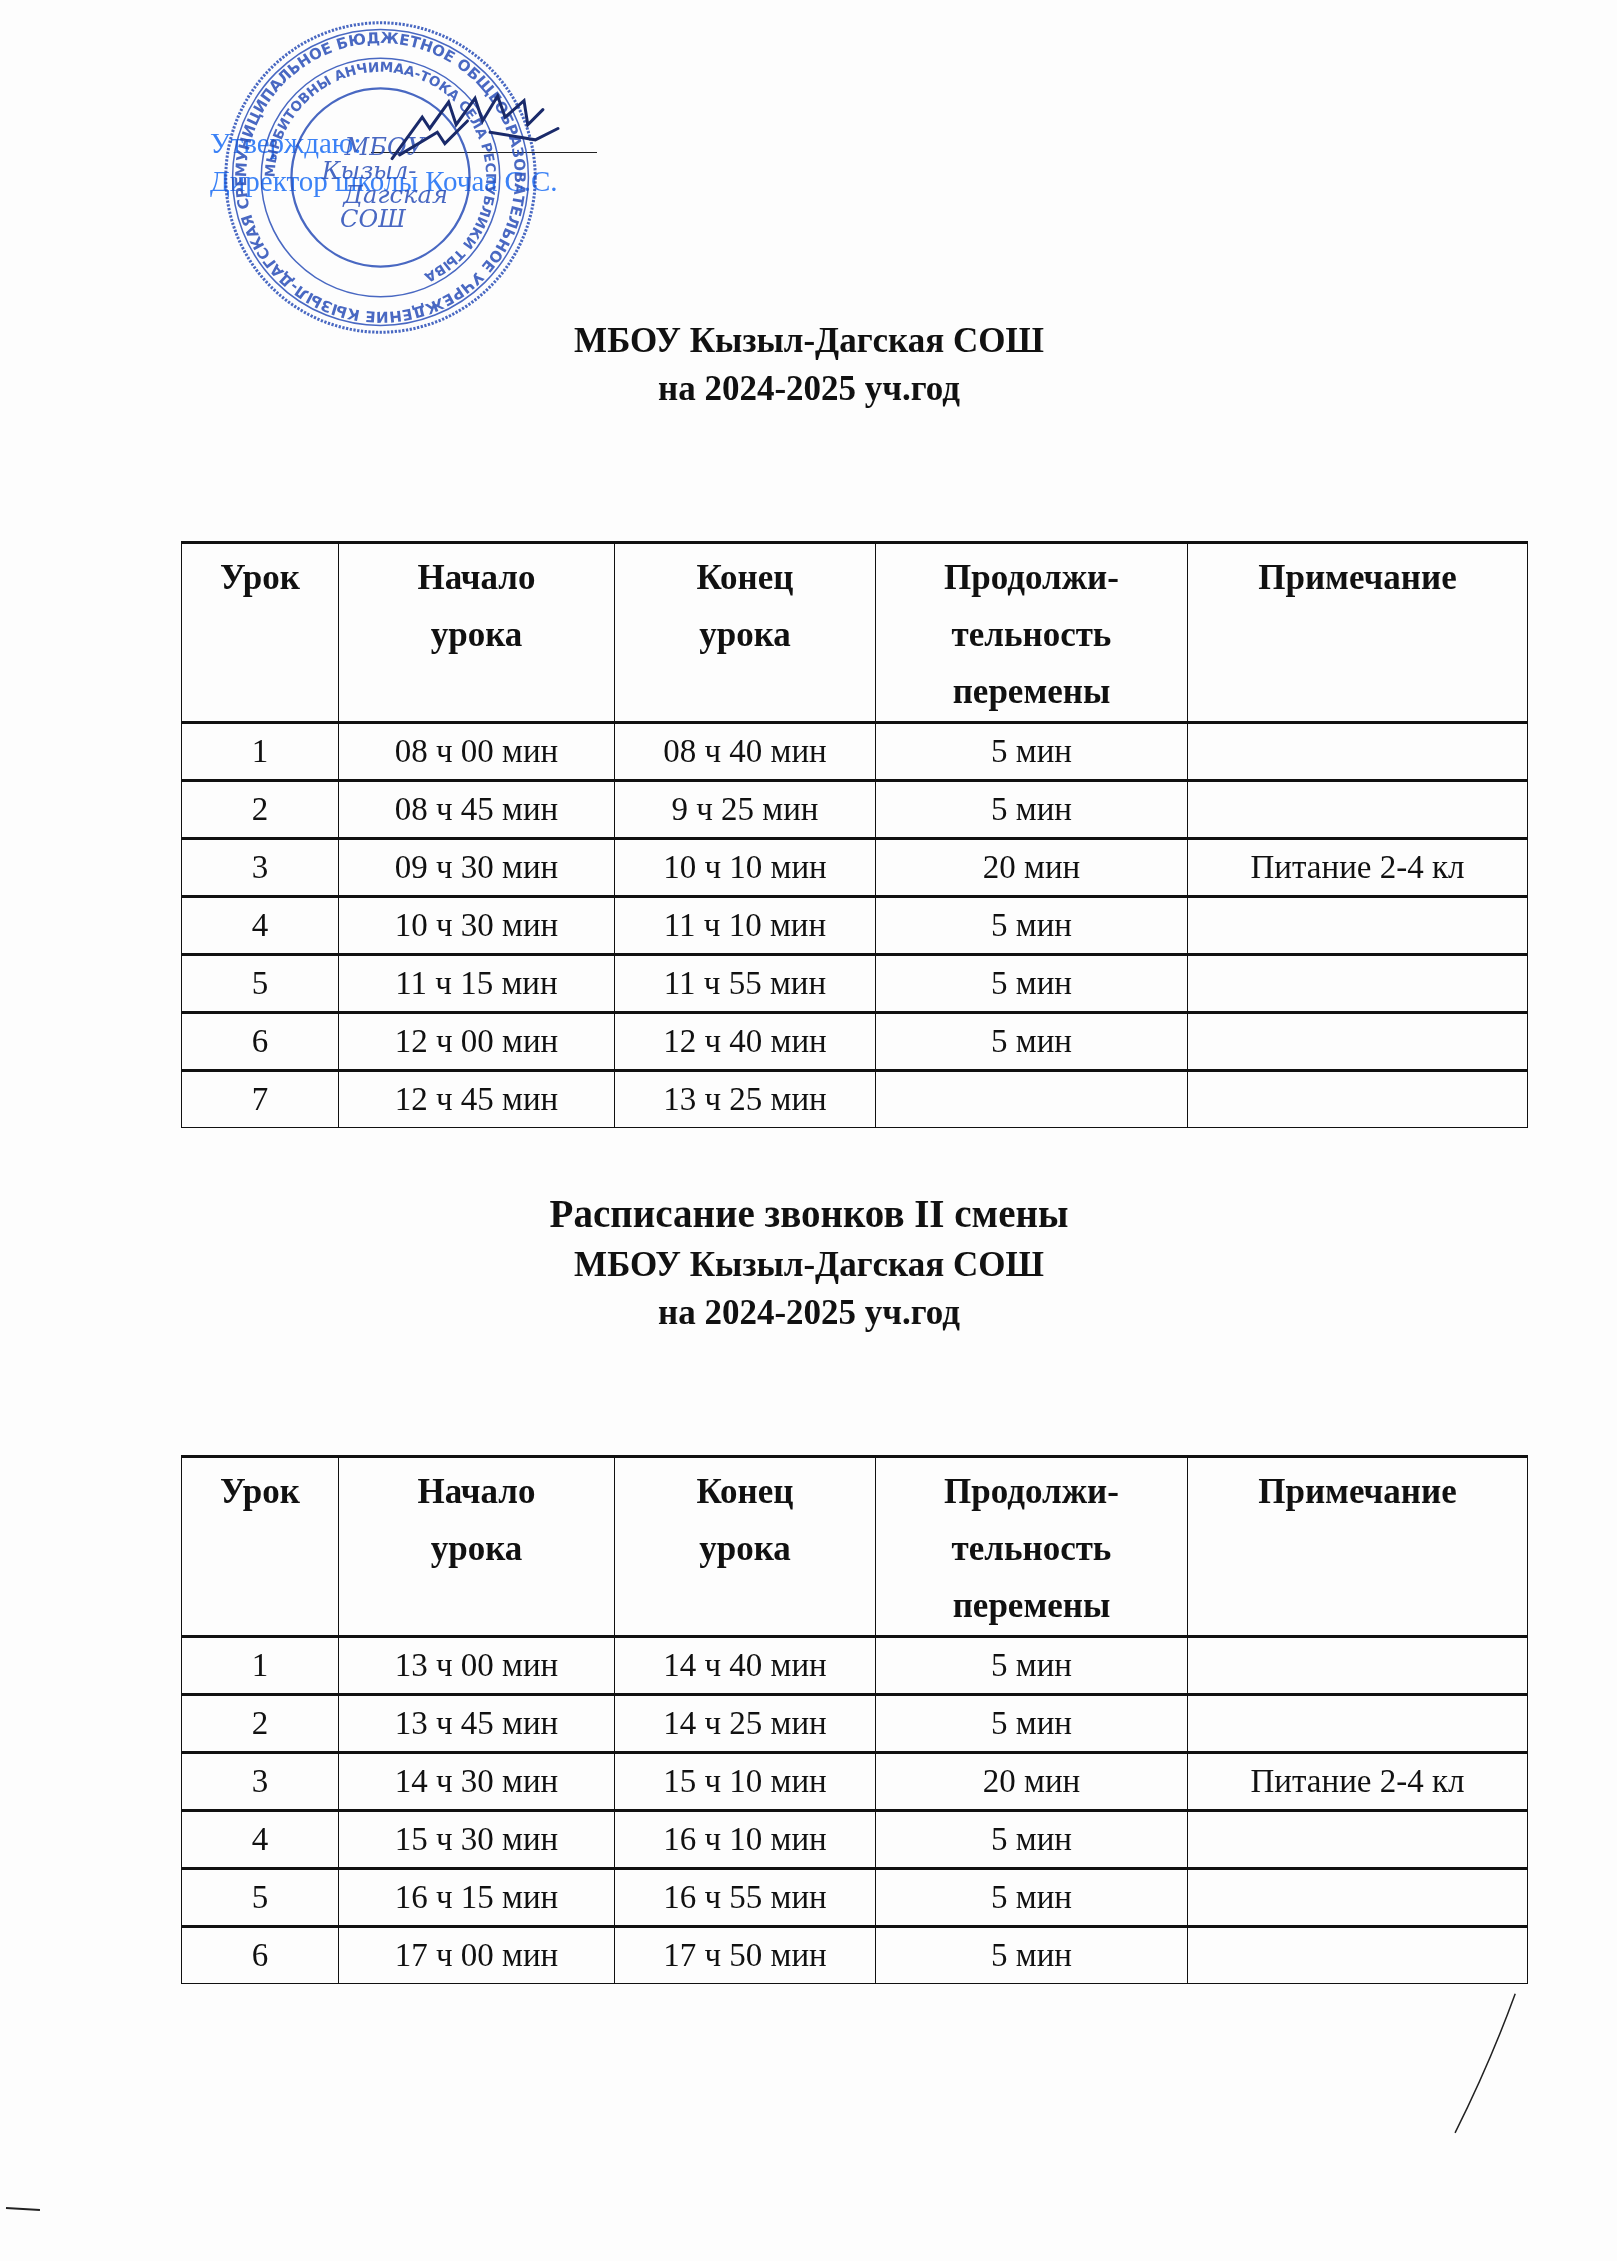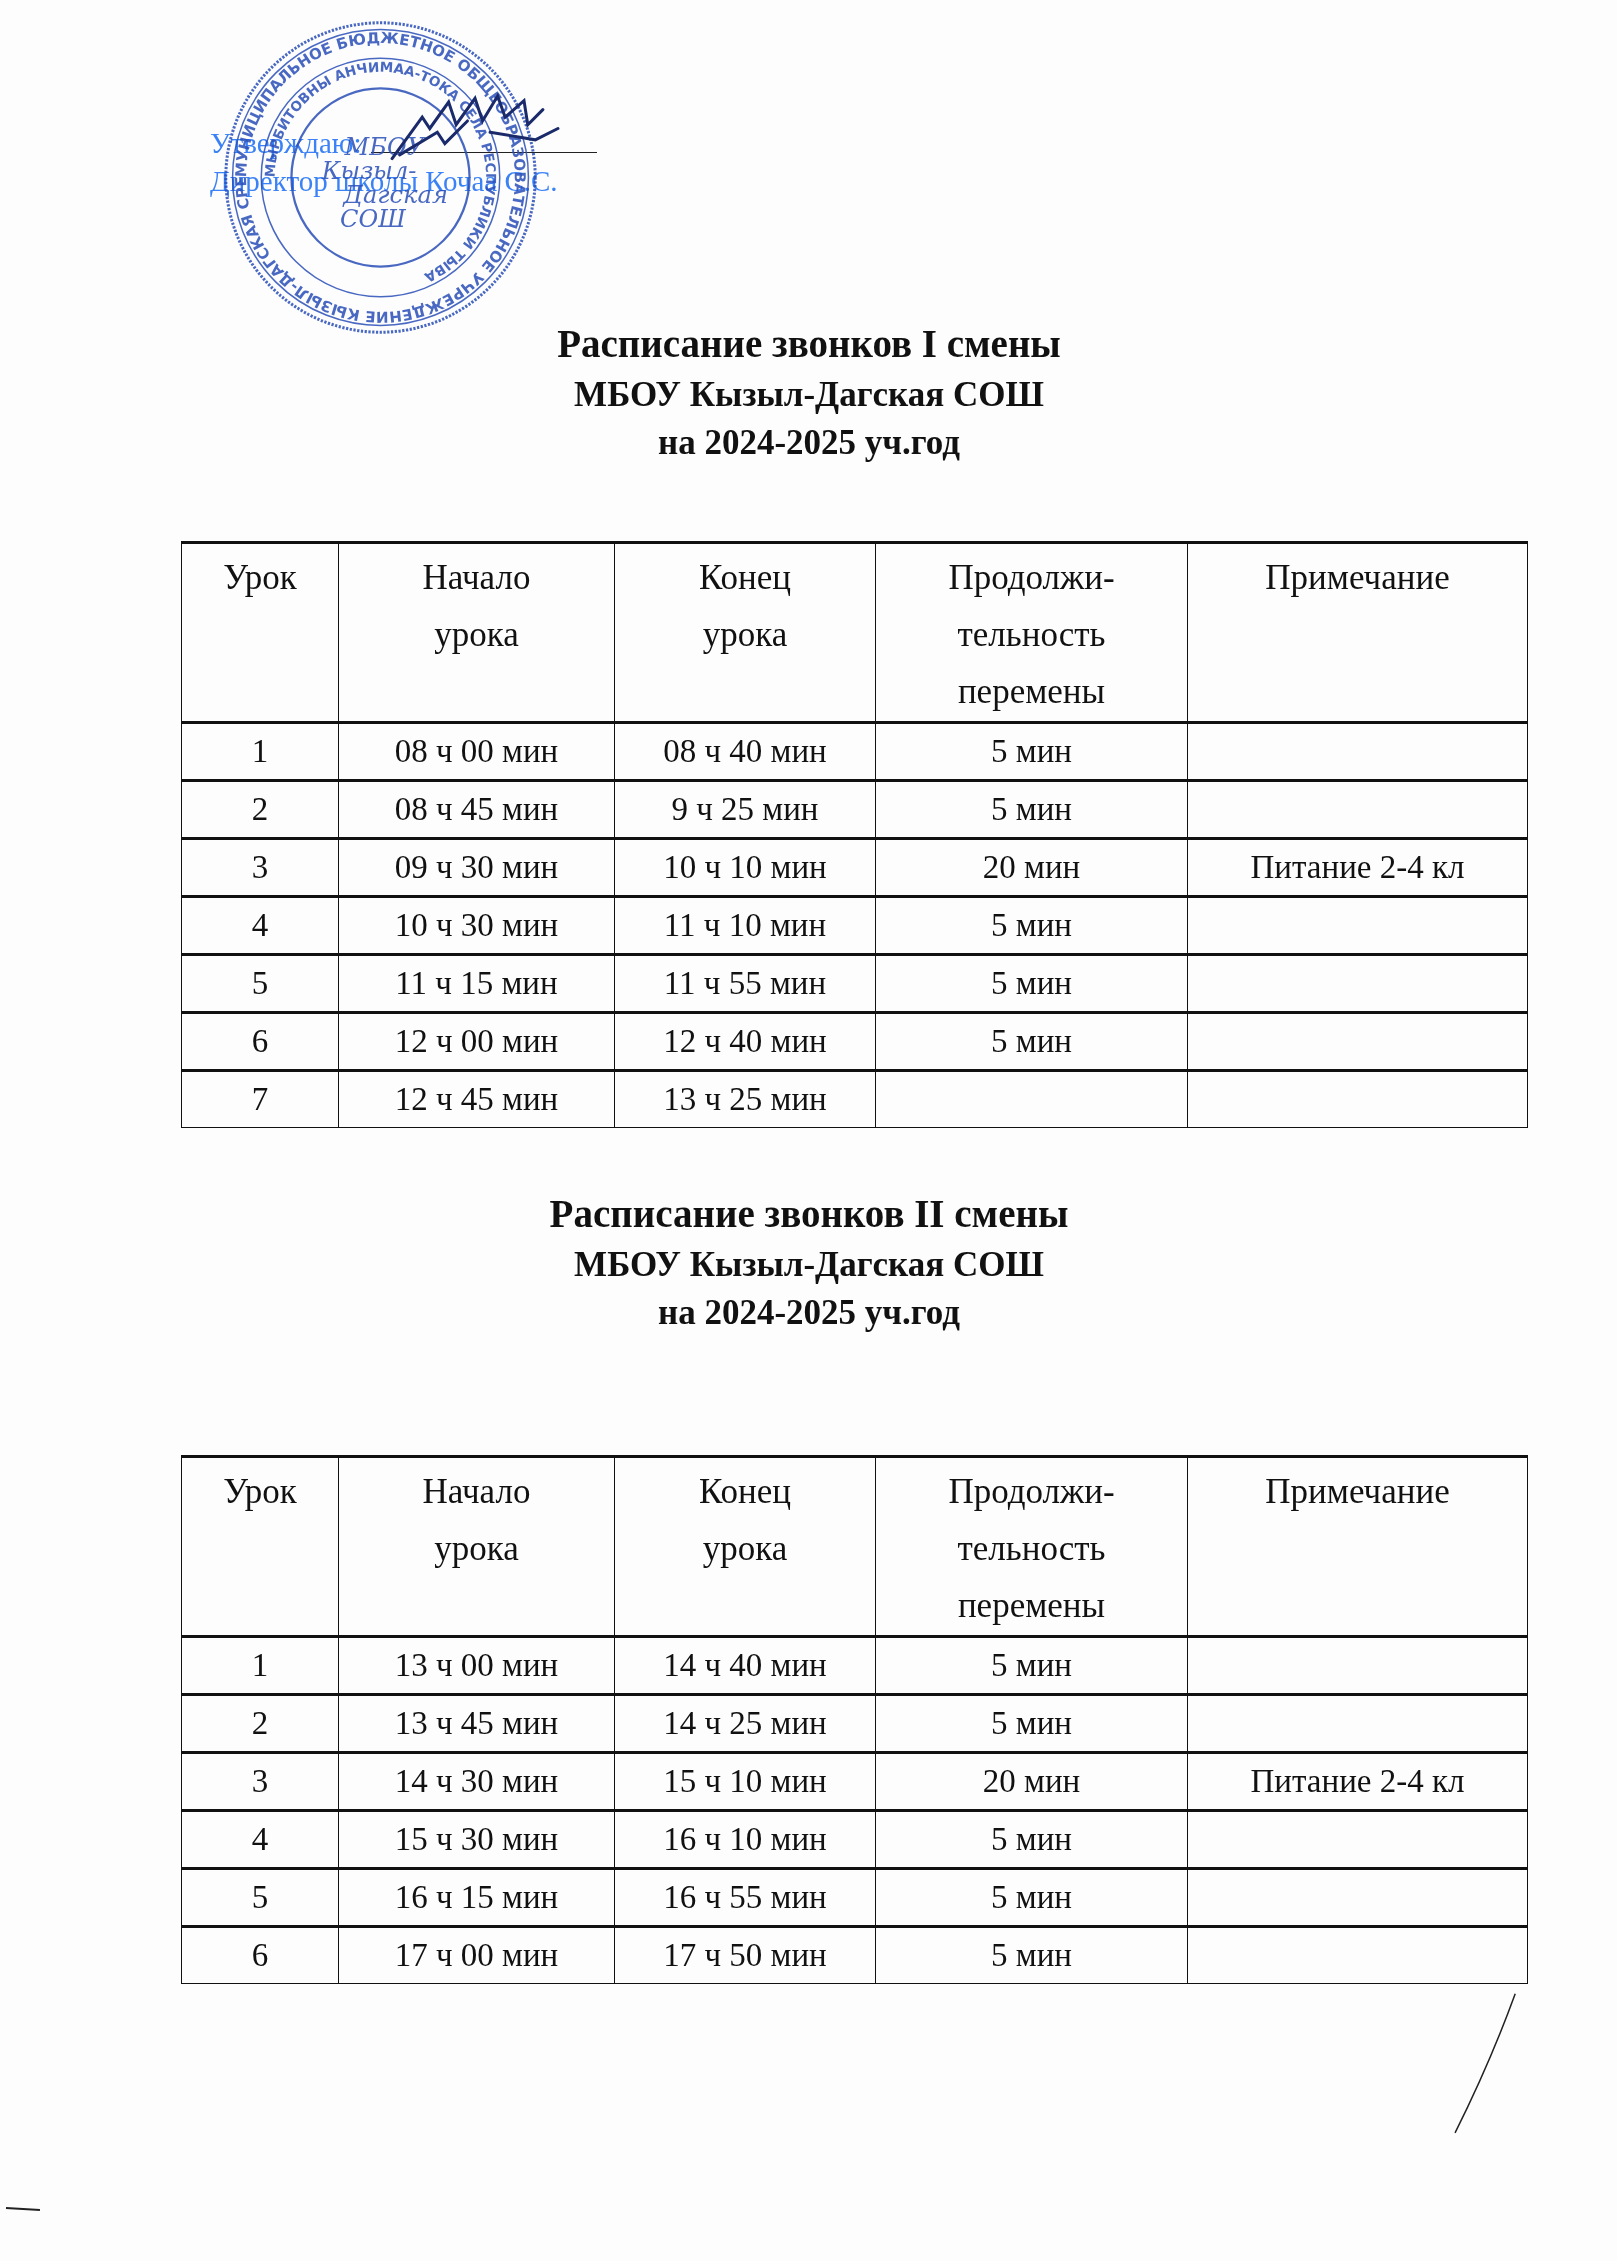--- a/index.html
+++ b/index.html
@@ -73,21 +73,21 @@
     }
     #table1 { top: 541px; }
     #table2 { top: 1455px; }
     table.schedule th, table.schedule td {
       border: 1.5px solid #111;
       text-align: center;
       padding: 0 4.5px;
     }
     table.schedule tr { border-top: 3px solid #111; }
     table.schedule th {
-      font-weight: normal;
+      font-weight: bold;
       font-size: 35px;
       line-height: 57px;
       vertical-align: top;
       height: 172px;
       padding-top: 4.5px;
     }
     table.schedule td {
       font-size: 33px;
       height: 55px;
       line-height: 55px;
@@ -141,21 +141,20 @@
 
 <svg class="signature" viewBox="0 0 260 110" xmlns="http://www.w3.org/2000/svg">
   <g fill="none" stroke="#1a2a6a" stroke-width="4" stroke-linecap="round">
     <path d="M20,95 L60,40 L70,55 L95,20 L105,50 L130,15 L140,45 L160,12 L170,40 L195,18 L200,50 L220,30"></path>
     <path d="M30,90 L80,60 L90,75 L120,45"></path>
     <path d="M150,60 L210,70 L240,55"></path>
   </g>
 </svg>
 
 <div class="title-block" id="title1">
-  <span class="t1">Расписание звонков I смены</span>
   <span class="t2">МБОУ Кызыл-Дагская СОШ</span>
   <span class="t3">на 2024-2025 уч.год</span>
 </div>
 
 <table class="schedule" id="table1">
   <colgroup>
       <col class="c-num">
       <col class="c-start">
       <col class="c-end">
       <col class="c-dur">

